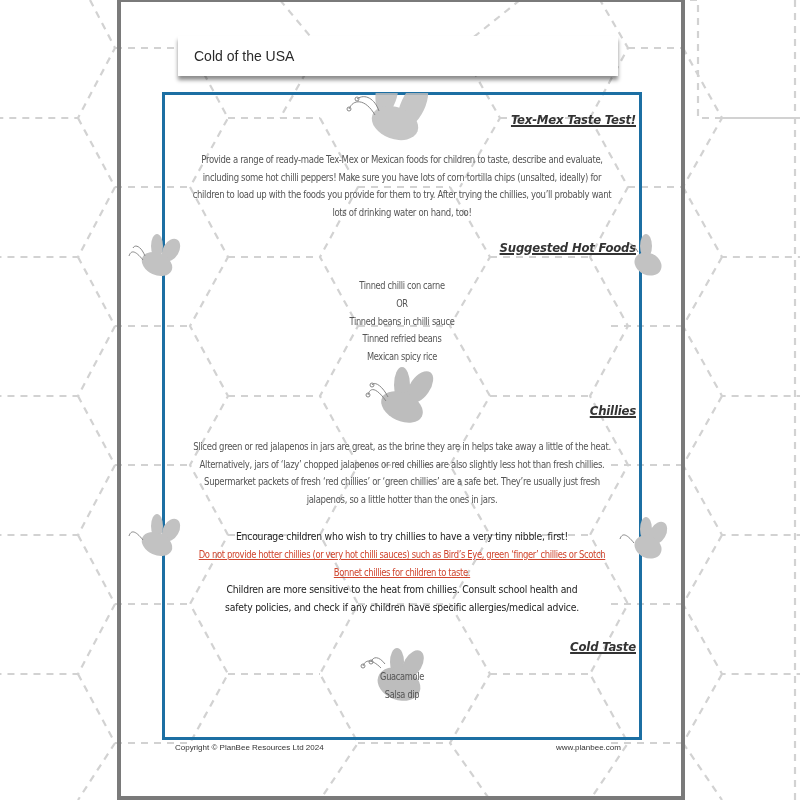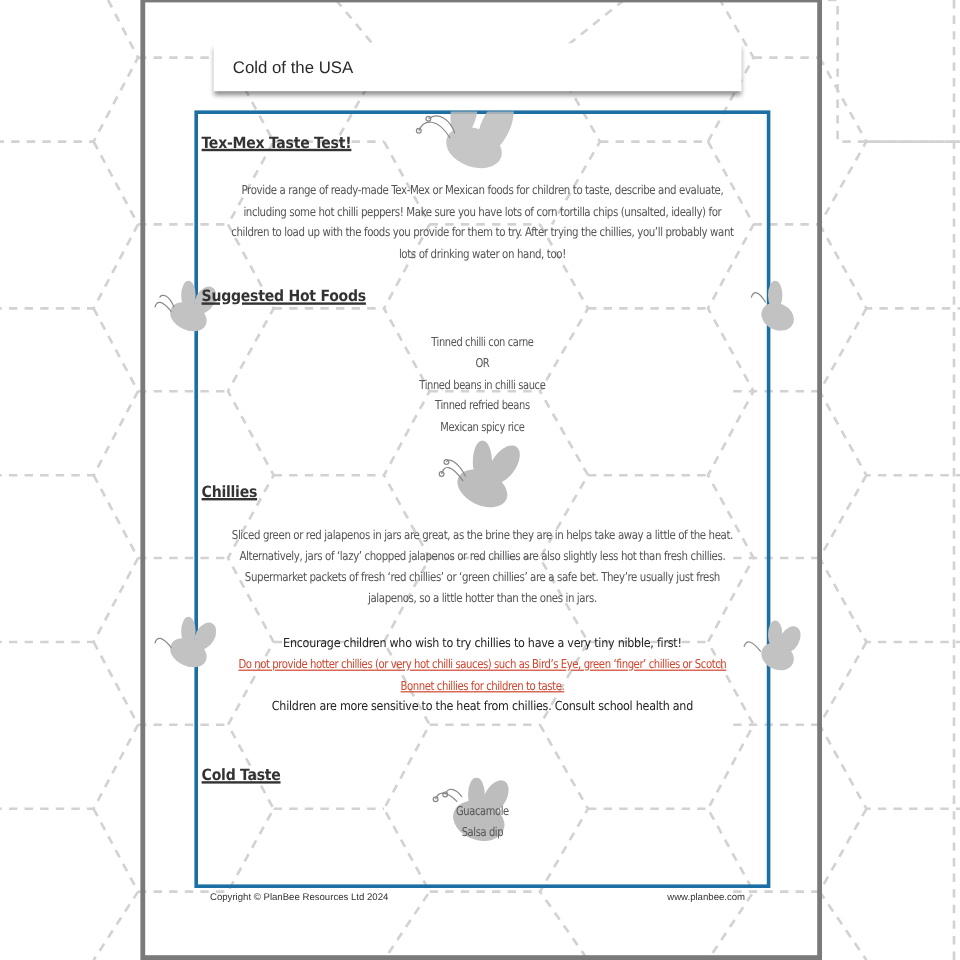--- a/index.html
+++ b/index.html
@@ -28,24 +28,25 @@
     border: 3px solid #1c6fa3; box-sizing: border-box;
     z-index: 2;
   }
   .bee { position: absolute; z-index: 4; }
   .text-layer {
     position: absolute; left: 168px; top: 96px; width: 468px;
     z-index: 5; text-align: center;
     font-family: "DejaVu Sans Condensed", "DejaVu Sans", sans-serif;
   }
   .h-title {
-    position: absolute; left: 0; width: 468px; text-align: left;
+    position: absolute; left: 0; width: 468px; text-align: right;
     font-weight: bold; font-size: 13px; color: #333;
     text-decoration: underline; text-decoration-thickness: 2px;
     letter-spacing: -0.2px;
+    font-style: italic;
   }
   .para {
     position: absolute; left: 0; width: 468px; text-align: center;
     font-size: 10.2px; line-height: 17.5px; color: #555;
     letter-spacing: -0.35px;
     transform: scaleX(0.93); transform-origin: center top;
   }
   .list-item {
     position: absolute; left: 0; width: 468px; text-align: center;
     font-size: 10.2px; color: #555; letter-spacing: -0.35px;
@@ -237,20 +238,21 @@
     <div>jalapenos, so a little hotter than the ones in jars.</div>
   </div>
 
   <div class="warn-bold" style="top:432px;">Encourage children who wish to try chillies to have a very tiny nibble, first!</div>
   <div class="warn-red" style="top:450px;">
     <div>Do not provide hotter chillies (or very hot chilli sauces) such as Bird’s Eye, green ‘finger’ chillies or Scotch</div>
     <div>Bonnet chillies for children to taste.</div>
   </div>
   <div class="warn-bold" style="top:485px;">
     <div>Children are more sensitive to the heat from chillies. Consult school health and</div>
+    <div>safety policies, and check if any children have specific allergies/medical advice.</div>
   </div>
 
   <div class="h-title" style="top:543px;">Cold Taste</div>
   <div class="list-item" style="top:575px;">Guacamole</div>
   <div class="list-item" style="top:593px;">Salsa dip</div>
 </div>
 
 <div class="footer" style="left:175px;">Copyright © PlanBee Resources Ltd 2024</div>
 <div class="footer" style="left:556px;">www.planbee.com</div>
 

